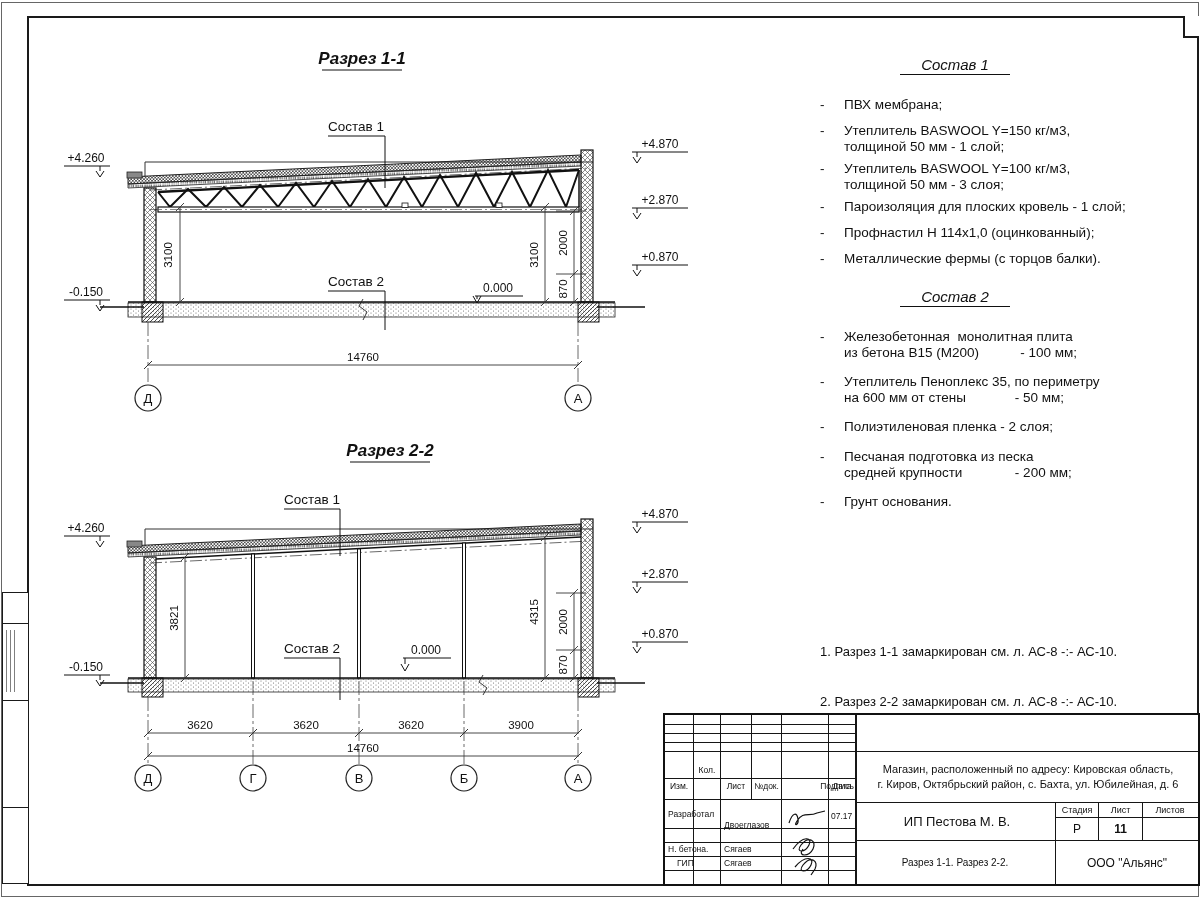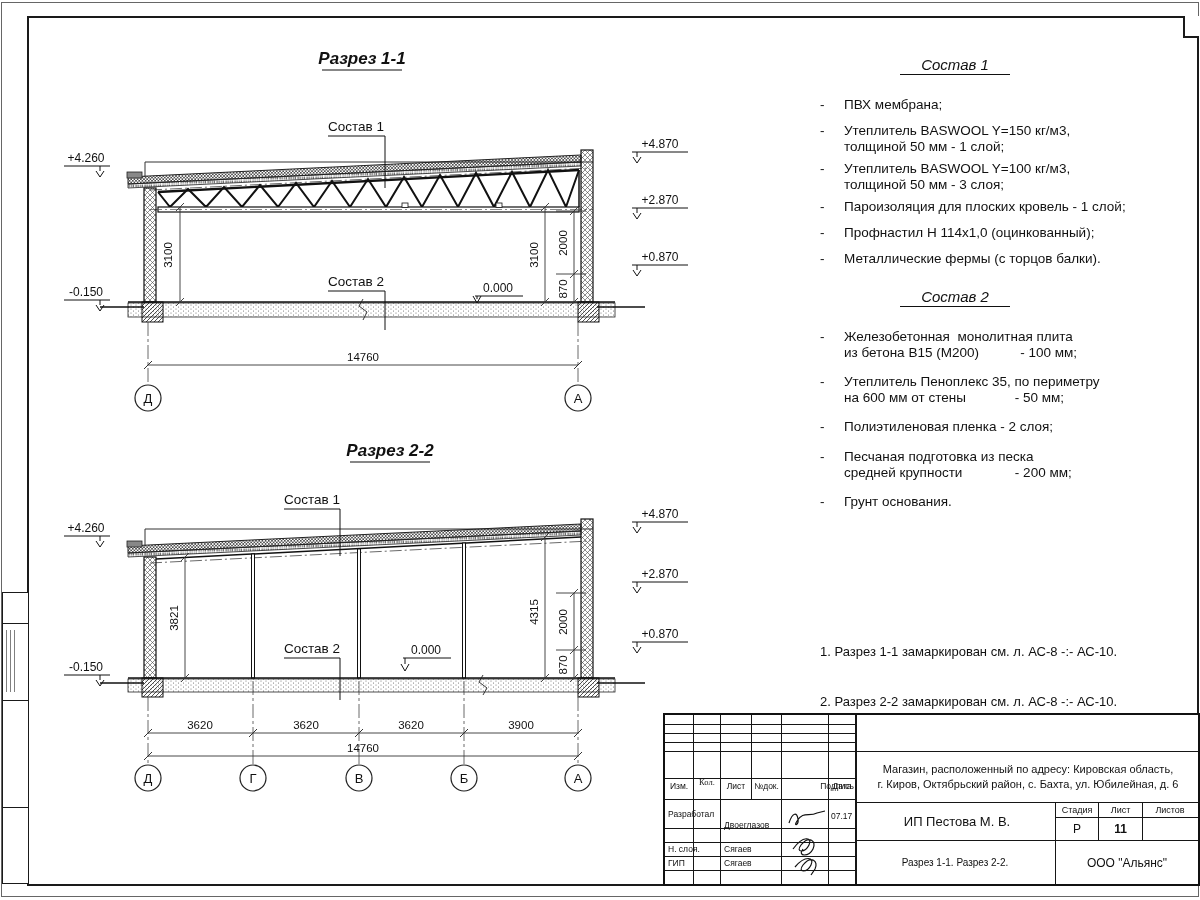--- a/index.html
+++ b/index.html
@@ -449,32 +449,32 @@
 
   <div class="ln" style="left:190px;top:36px;width:343px;height:1px;"></div>
   <div class="ln" style="left:190px;top:87px;width:343px;height:1px;"></div>
   <div class="ln" style="left:190px;top:125px;width:343px;height:1px;"></div>
   <div class="ln" style="left:390px;top:87px;width:1px;height:82px;"></div>
   <div class="ln" style="left:433px;top:87px;width:1px;height:38px;"></div>
   <div class="ln" style="left:477px;top:87px;width:1px;height:38px;"></div>
   <div class="ln" style="left:390px;top:102px;width:143px;height:1px;"></div>
 
   <div class="cell" style="left:0;top:66px;width:28px;text-align:center;">Изм.</div>
-  <div class="cell" style="left:29px;top:62px;width:26px;text-align:center;font-family:Liberation Serif, serif;">Кол.</div>
+  <div class="cell" style="left:29px;top:50px;width:26px;text-align:center;">Кол.</div>
   <div class="cell" style="left:56px;top:66px;width:30px;text-align:center;">Лист</div>
   <div class="cell" style="left:87px;top:66px;width:29px;text-align:center;">№док.</div>
   <div class="cell" style="left:117px;top:66px;width:46px;text-align:center;margin-left:32px;">Подпись</div>
   <div class="cell" style="left:164px;top:66px;width:26px;text-align:center;">Дата</div>
 
   <div class="cell" style="left:3px;top:94px;">Разработал</div>
   <div class="cell" style="left:59px;top:105px;">Двоеглазов</div>
   <div class="cell" style="left:166px;top:96px;">07.17</div>
-  <div class="cell" style="left:3px;top:129px;">Н. слоя.</div>
+  <div class="cell" style="left:3px;top:129px;">Н. бетона.</div>
   <div class="cell" style="left:59px;top:129px;">Сягаев</div>
-  <div class="cell" style="left:3px;top:143px;">ГИП</div>
+  <div class="cell" style="left:12px;top:143px;">ГИП</div>
   <div class="cell" style="left:59px;top:143px;">Сягаев</div>
 
   <svg style="left:118px;top:86px;" width="46" height="80" viewBox="0 0 46 80">
     <path d="M6,22 C10,10 14,12 15,18 C16,24 10,26 14,20 C20,10 26,16 34,12 L42,10" fill="none" stroke="#111" stroke-width="1.2"></path>
     <path d="M10,48 C20,34 30,36 26,44 C22,52 12,52 18,44 C26,34 34,40 30,48 C26,56 14,56 20,48" fill="none" stroke="#111" stroke-width="1.2"></path>
     <path d="M12,66 C22,54 32,56 28,64 C24,72 14,72 20,64 C28,54 36,60 32,68 L28,74" fill="none" stroke="#111" stroke-width="1.2"></path>
   </svg>
 
   <div class="c" style="left:196px;top:37px;width:334px;height:49px;font-size:11px;line-height:15px;flex-direction:column;">
     <div>Магазин, расположенный по адресу: Кировская область,</div>

